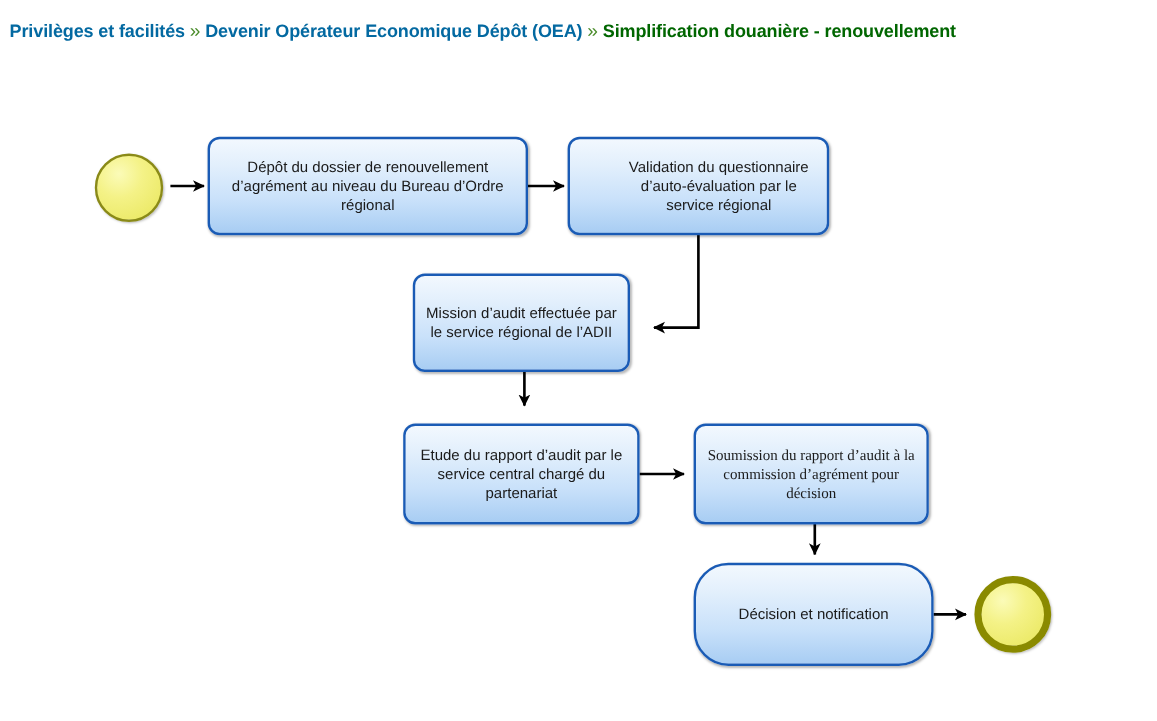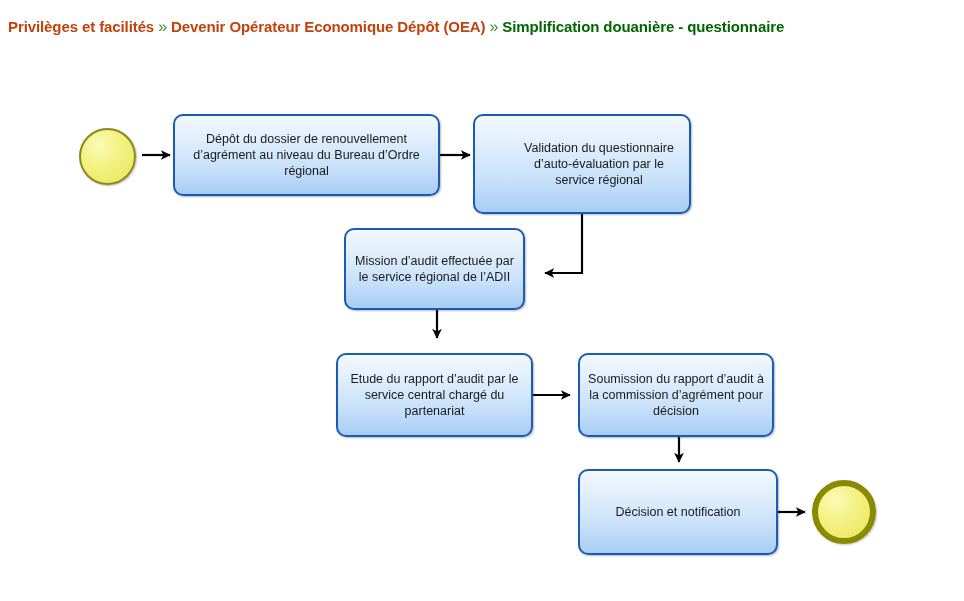--- a/index.html
+++ b/index.html
@@ -19,21 +19,21 @@
   #breadcrumb {
     position: absolute;
     left: 8px;
     top: 18px;
     white-space: nowrap;
     font-size: 15px;
     font-weight: bold;
     line-height: 18px;
   }
   #breadcrumb .crumb {
-    color: #c2410c;
+    color: #0369a1;
     letter-spacing: -0.1px;
   }
   #breadcrumb .crumb.last {
     color: #006600;
   }
   #breadcrumb .sep {
     color: #4a8c2a;
     font-size: 16px;
     padding: 0 4px;
     font-weight: normal;
@@ -89,21 +89,21 @@
   }
   .terminator.end {
     border: 6px solid #8a8a00;
     box-shadow: 1px 1px 2px rgba(0,0,0,0.25);
   }
 </style>
 </head>
 <body>
 
 <div id="breadcrumb">
-  <span class="crumb">Privilèges et facilités</span><span class="sep">»</span><span class="crumb">Devenir Opérateur Economique Dépôt (OEA)</span><span class="sep">»</span><span class="crumb last">Simplification douanière - questionnaire</span>
+  <span class="crumb">Privilèges et facilités</span><span class="sep">»</span><span class="crumb">Devenir Opérateur Economique Dépôt (OEA)</span><span class="sep">»</span><span class="crumb last">Simplification douanière - renouvellement</span>
 </div>
 
 <div id="diagram">
 
   <svg id="wires" viewBox="0 0 964 551" width="964" height="551">
     <defs>
       <marker id="ah" markerWidth="11" markerHeight="11" refX="9.2" refY="5.5" orient="auto" markerUnits="userSpaceOnUse">
         <path d="M0,0.6 L10,5.5 L0,10.4 L2.6,5.5 Z" fill="#000000"></path>
       </marker>
     </defs>
@@ -136,35 +136,35 @@
       <path d="M778,462 L805,462" stroke="#000" stroke-width="2.2" fill="none" marker-end="url(#ah)"></path>
     </g>
   </svg>
 
   <div class="terminator start" style="left:79px; top:78px; width:57px; height:57px;"></div>
 
   <div class="node" style="left:173px; top:64px; width:267px; height:82px;">
     <span>Dépôt du dossier de renouvellement d’agrément au niveau du Bureau d’Ordre régional</span>
   </div>
 
-  <div class="node" style="left:473px; top:64px; width:218px; height:100px;padding-left:40px;">
+  <div class="node" style="left:473px; top:64px; width:218px; height:82px;padding-left:40px;">
     <span>Validation du questionnaire d’auto-évaluation par le service régional</span>
   </div>
 
   <div class="node" style="left:344px; top:178px; width:181px; height:82px;">
     <span>Mission d’audit effectuée par le service régional de l’ADII</span>
   </div>
 
   <div class="node" style="left:336px; top:303px; width:197px; height:84px;">
     <span>Etude du rapport d’audit par le service central chargé du partenariat</span>
   </div>
 
-  <div class="node" style="left:578px; top:303px; width:196px; height:84px;">
+  <div class="node" style="left:578px; top:303px; width:196px; height:84px;font-family:Liberation Serif, serif;">
     <span>Soumission du rapport d’audit à la commission d’agrément pour décision</span>
   </div>
 
-  <div class="node" style="left:578px; top:419px; width:200px; height:86px;">
+  <div class="node" style="left:578px; top:419px; width:200px; height:86px;border-radius:29px;">
     <span>Décision et notification</span>
   </div>
 
   <div class="terminator end" style="left:812px; top:430px; width:64px; height:64px;"></div>
 
 </div>
 
 </body></html>

